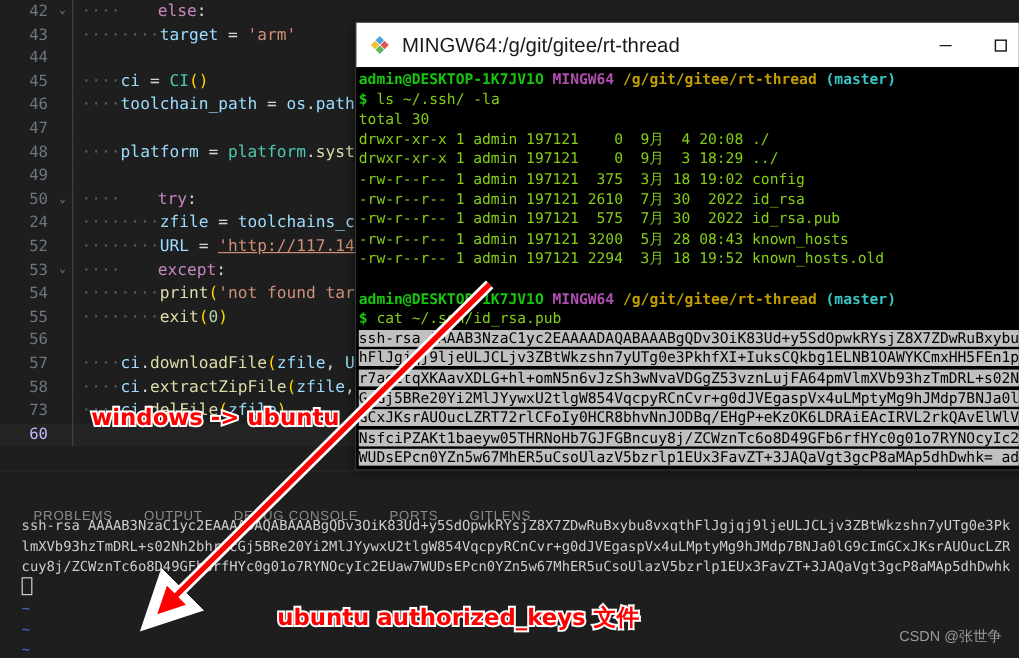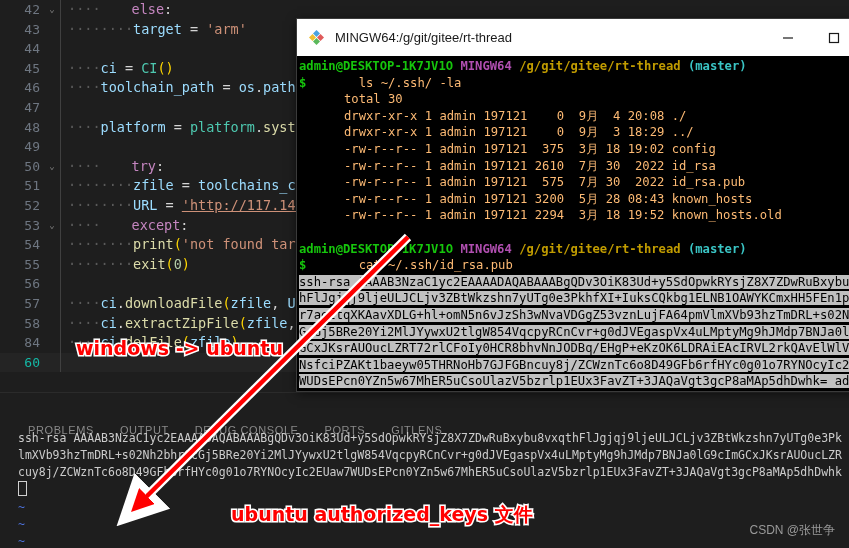--- a/index.html
+++ b/index.html
@@ -41,21 +41,21 @@
   .gutter {
     width: 44px;
     min-width: 44px;
     text-align: right;
     color: #6e7681;
     font-size: 13px;
     padding-right: 4px;
     box-sizing: border-box;
     user-select: none;
   }
-  .gutter.active { color: #14b8a6; }
+  .gutter.active { color: #c4b5fd; }
 
   .fold {
     width: 16px;
     min-width: 16px;
     text-align: center;
     color: #8a8a8a;
     font-size: 9px;
     user-select: none;
   }
 
@@ -154,21 +154,21 @@
     box-sizing: border-box;
   }
   #mingw-icon {
     width: 17px; height: 17px;
     position: relative;
     margin-right: 10px;
     flex: none;
   }
   #mingw-title-text {
     font-family: "Liberation Sans", sans-serif;
-    font-size: 13px;
+    font-size: 17px;
     color: #1a1a1a;
     flex: 1;
   }
   .wbtn {
     width: 46px; height: 37px;
     display: flex; align-items: center; justify-content: center;
     flex: none;
     cursor: default;
   }
   .wbtn svg { display:block; }
@@ -185,21 +185,21 @@
     font-family: "DejaVu Sans Mono", "Liberation Mono", monospace;
     font-size: 12.2px;
     line-height: 16.6px;
     white-space: pre;
     color: #cccccc;
   }
   .m-user { color: #16c60c; font-weight: bold; }
   .m-host { color: #b14fb1; font-weight: bold; }
   .m-path { color: #c19c00; font-weight: bold; }
   .m-branch { color: #3ac5c5; font-weight: bold; }
-  .m-out { color: #fdba74; padding-left: 45px; }
+  .m-out { color: #84cc16; }
   .sel {
     background: #c0c0c0;
     color: #000000;
   }
 
   
   #anno-layer {
     position: absolute;
     inset: 0;
     pointer-events: none;
@@ -237,29 +237,29 @@
   <div id="editor-area">
       <div class="code-row"><div class="gutter">42</div><div class="fold">⌄</div><div class="indent-guides"></div><div class="code-text"><span class="dot">····</span><span class="kw">else</span><span class="op">:</span></div></div>
       <div class="code-row"><div class="gutter">43</div><div class="fold"></div><div class="indent-guides"></div><div class="code-text"><span class="dot">········</span><span class="var">target</span><span class="op"> = </span><span class="str">'arm'</span></div></div>
       <div class="code-row"><div class="gutter">44</div><div class="fold"></div><div class="indent-guides"></div><div class="code-text"></div></div>
       <div class="code-row"><div class="gutter">45</div><div class="fold"></div><div class="indent-guides"></div><div class="code-text"><span class="dot">····</span><span class="var">ci</span><span class="op"> = </span><span class="cls">CI</span><span class="punc">()</span></div></div>
       <div class="code-row"><div class="gutter">46</div><div class="fold"></div><div class="indent-guides"></div><div class="code-text"><span class="dot">····</span><span class="var">toolchain_path</span><span class="op"> = </span><span class="var">os</span><span class="op">.</span><span class="var">path</span><span class="op">.</span><span class="fn">jo</span></div></div>
       <div class="code-row"><div class="gutter">47</div><div class="fold"></div><div class="indent-guides"></div><div class="code-text"></div></div>
       <div class="code-row"><div class="gutter">48</div><div class="fold"></div><div class="indent-guides"></div><div class="code-text"><span class="dot">····</span><span class="var">platform</span><span class="op"> = </span><span class="cls">platform</span><span class="op">.</span><span class="fn">system</span></div></div>
       <div class="code-row"><div class="gutter">49</div><div class="fold"></div><div class="indent-guides"></div><div class="code-text"></div></div>
       <div class="code-row"><div class="gutter">50</div><div class="fold">⌄</div><div class="indent-guides"></div><div class="code-text"><span class="dot">····</span><span class="kw">try</span><span class="op">:</span></div></div>
-      <div class="code-row"><div class="gutter">51</div><div class="fold"></div><div class="indent-guides"></div><div class="code-text"><span class="dot">········</span><span class="var">zfile</span><span class="op"> = </span><span class="var">toolchains_con</span></div></div>
+      <div class="code-row"><div class="gutter">24</div><div class="fold"></div><div class="indent-guides"></div><div class="code-text"><span class="dot">········</span><span class="var">zfile</span><span class="op"> = </span><span class="var">toolchains_con</span></div></div>
       <div class="code-row"><div class="gutter">52</div><div class="fold"></div><div class="indent-guides"></div><div class="code-text"><span class="dot">········</span><span class="var">URL</span><span class="op"> = </span><span class="link">'http://117.143.</span></div></div>
       <div class="code-row"><div class="gutter">53</div><div class="fold">⌄</div><div class="indent-guides"></div><div class="code-text"><span class="dot">····</span><span class="kw">except</span><span class="op">:</span></div></div>
       <div class="code-row"><div class="gutter">54</div><div class="fold"></div><div class="indent-guides"></div><div class="code-text"><span class="dot">········</span><span class="fn">print</span><span class="punc">(</span><span class="str">'not found targe</span></div></div>
       <div class="code-row"><div class="gutter">55</div><div class="fold"></div><div class="indent-guides"></div><div class="code-text"><span class="dot">········</span><span class="fn">exit</span><span class="punc">(</span><span class="num">0</span><span class="punc">)</span></div></div>
       <div class="code-row"><div class="gutter">56</div><div class="fold"></div><div class="indent-guides"></div><div class="code-text"></div></div>
       <div class="code-row"><div class="gutter">57</div><div class="fold"></div><div class="indent-guides"></div><div class="code-text"><span class="dot">····</span><span class="var">ci</span><span class="op">.</span><span class="fn">downloadFile</span><span class="punc">(</span><span class="var">zfile</span><span class="op">, </span><span class="var">URL</span></div></div>
       <div class="code-row"><div class="gutter">58</div><div class="fold"></div><div class="indent-guides"></div><div class="code-text"><span class="dot">····</span><span class="var">ci</span><span class="op">.</span><span class="fn">extractZipFile</span><span class="punc">(</span><span class="var">zfile</span><span class="op">, </span><span class="var">to</span></div></div>
-      <div class="code-row"><div class="gutter">84</div><div class="fold"></div><div class="indent-guides"></div><div class="code-text"><span class="dot">····</span><span class="var">ci</span><span class="op">.</span><span class="fn">delFile</span><span class="punc">(</span><span class="var">zfile</span><span class="punc">)</span></div></div>
+      <div class="code-row"><div class="gutter">73</div><div class="fold"></div><div class="indent-guides"></div><div class="code-text"><span class="dot">····</span><span class="var">ci</span><span class="op">.</span><span class="fn">delFile</span><span class="punc">(</span><span class="var">zfile</span><span class="punc">)</span></div></div>
       <div class="code-row current"><div class="gutter active">60</div><div class="fold"></div><div class="indent-guides"></div><div class="code-text"></div></div>
     </div>
 
   <div id="panel">
     <div id="panel-tabs">
         <div class="panel-tab">PROBLEMS</div>
         <div class="panel-tab">OUTPUT</div>
         <div class="panel-tab">DEBUG CONSOLE</div>
         <div class="panel-tab">PORTS</div>
         <div class="panel-tab">GITLENS</div>

